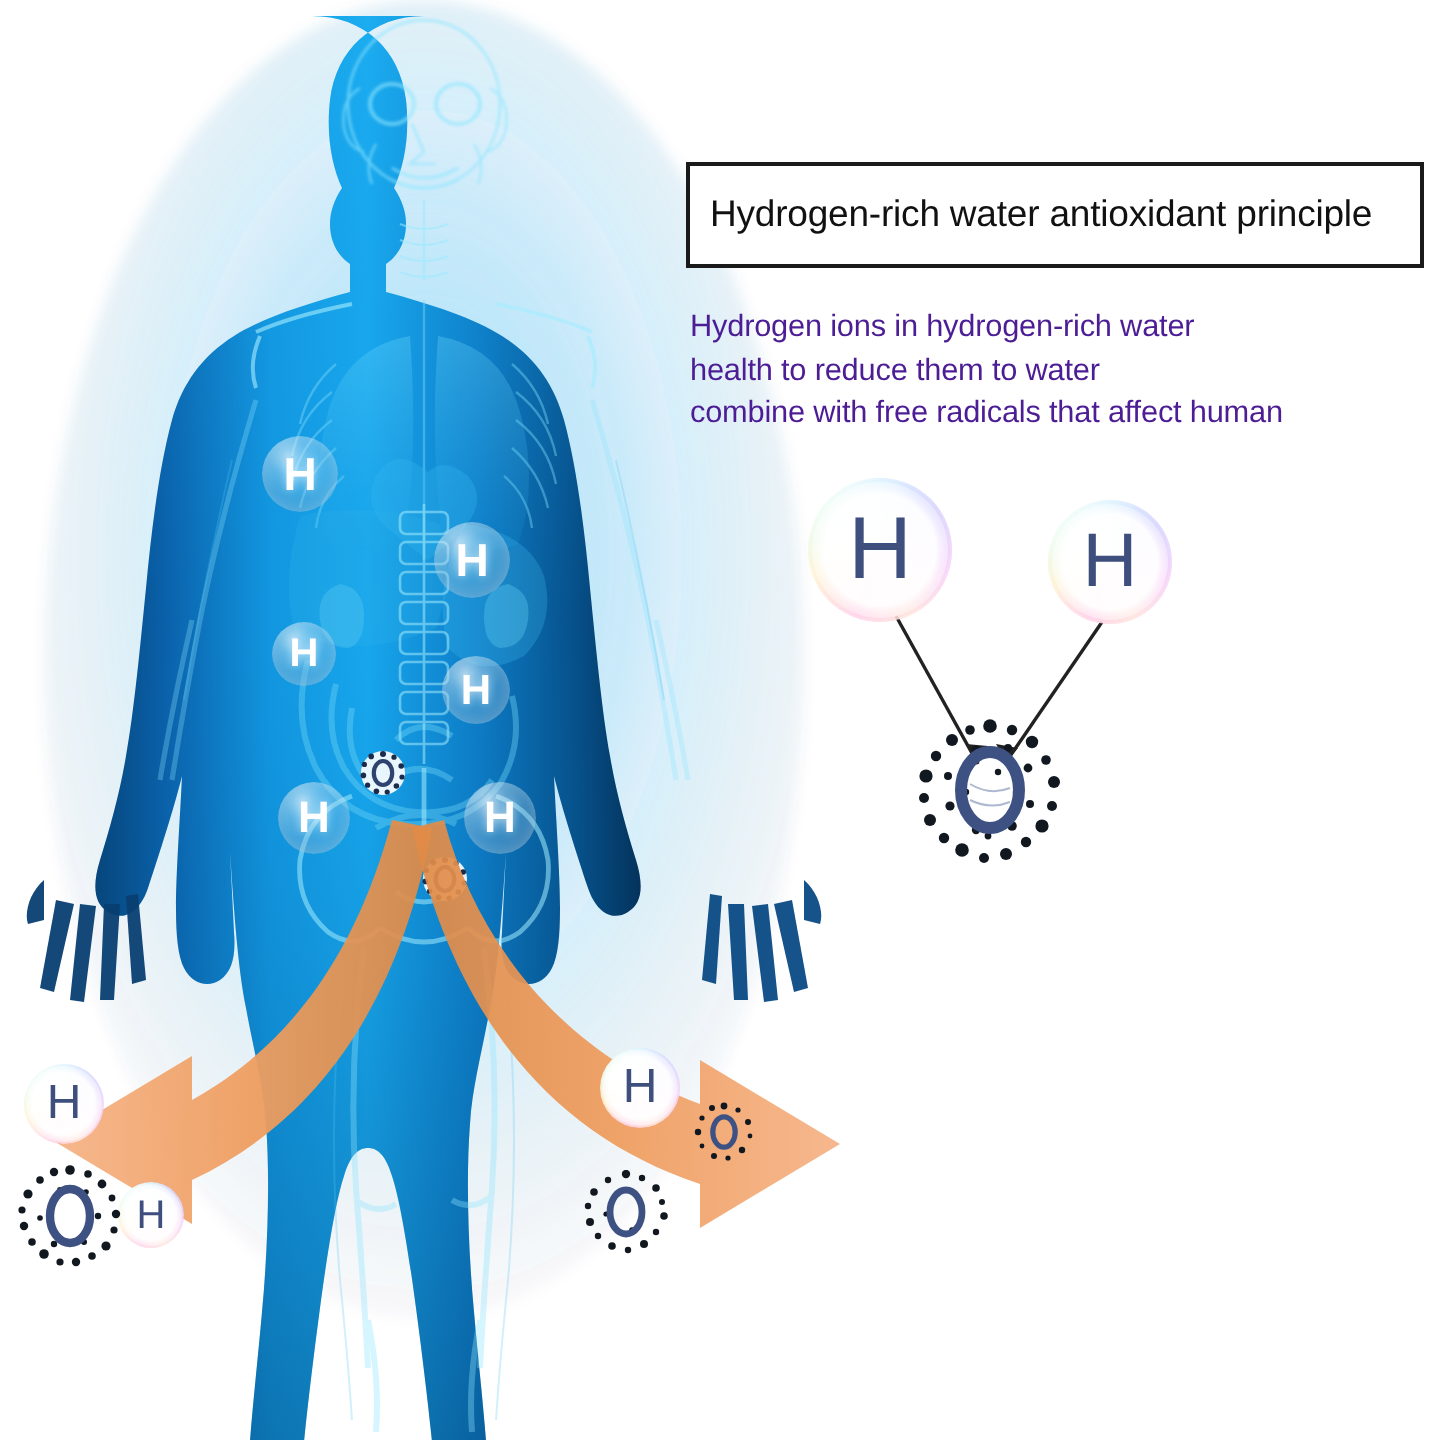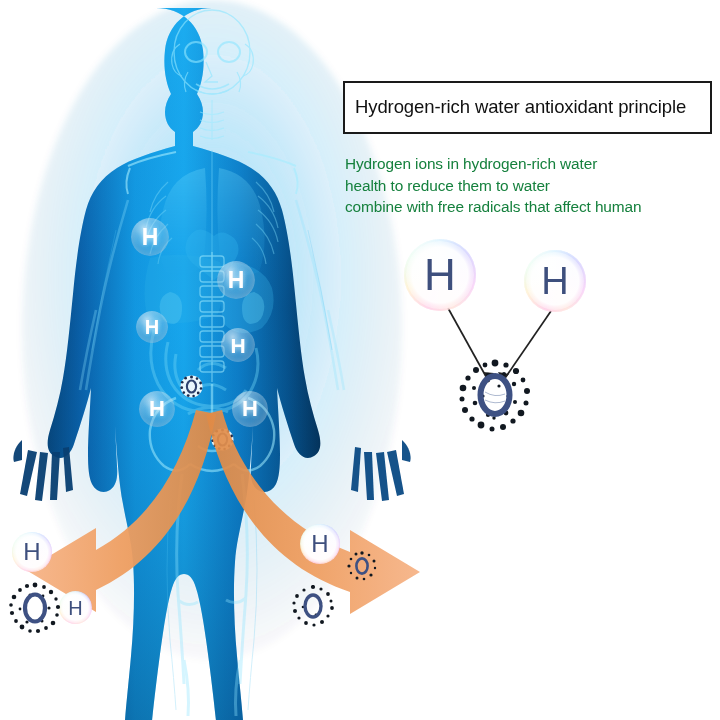--- a/index.html
+++ b/index.html
@@ -12,21 +12,21 @@
   #body-figure{position:absolute;left:0;top:0;width:430px;height:720px;}
   #body-svg{position:absolute;left:0;top:0;}
 
   
   #title-box{position:absolute;left:343px;top:81px;width:369px;height:53px;
              border:2px solid #1a1a1a;background:#fff;box-sizing:border-box;
              display:flex;align-items:center;}
   #title-text{font-size:18.5px;color:#111;padding-left:10px;letter-spacing:-0.1px;
               white-space:nowrap;line-height:1.1;}
   #desc{position:absolute;left:345px;top:153px;width:350px;
-        font-size:15.4px;line-height:21.5px;color:#15803d;letter-spacing:-0.1px;}
+        font-size:15.4px;line-height:21.5px;color:#4c1d95;letter-spacing:-0.1px;}
   #desc div{white-space:nowrap;}
 
   
   .bub{position:absolute;border-radius:50%;
        display:flex;align-items:center;justify-content:center;
        box-sizing:border-box;}
   
   .bub-irid{
     background:
       radial-gradient(circle at 32% 28%, rgba(255,255,255,.95) 0%, rgba(255,255,255,.55) 22%, rgba(255,255,255,0) 46%),

